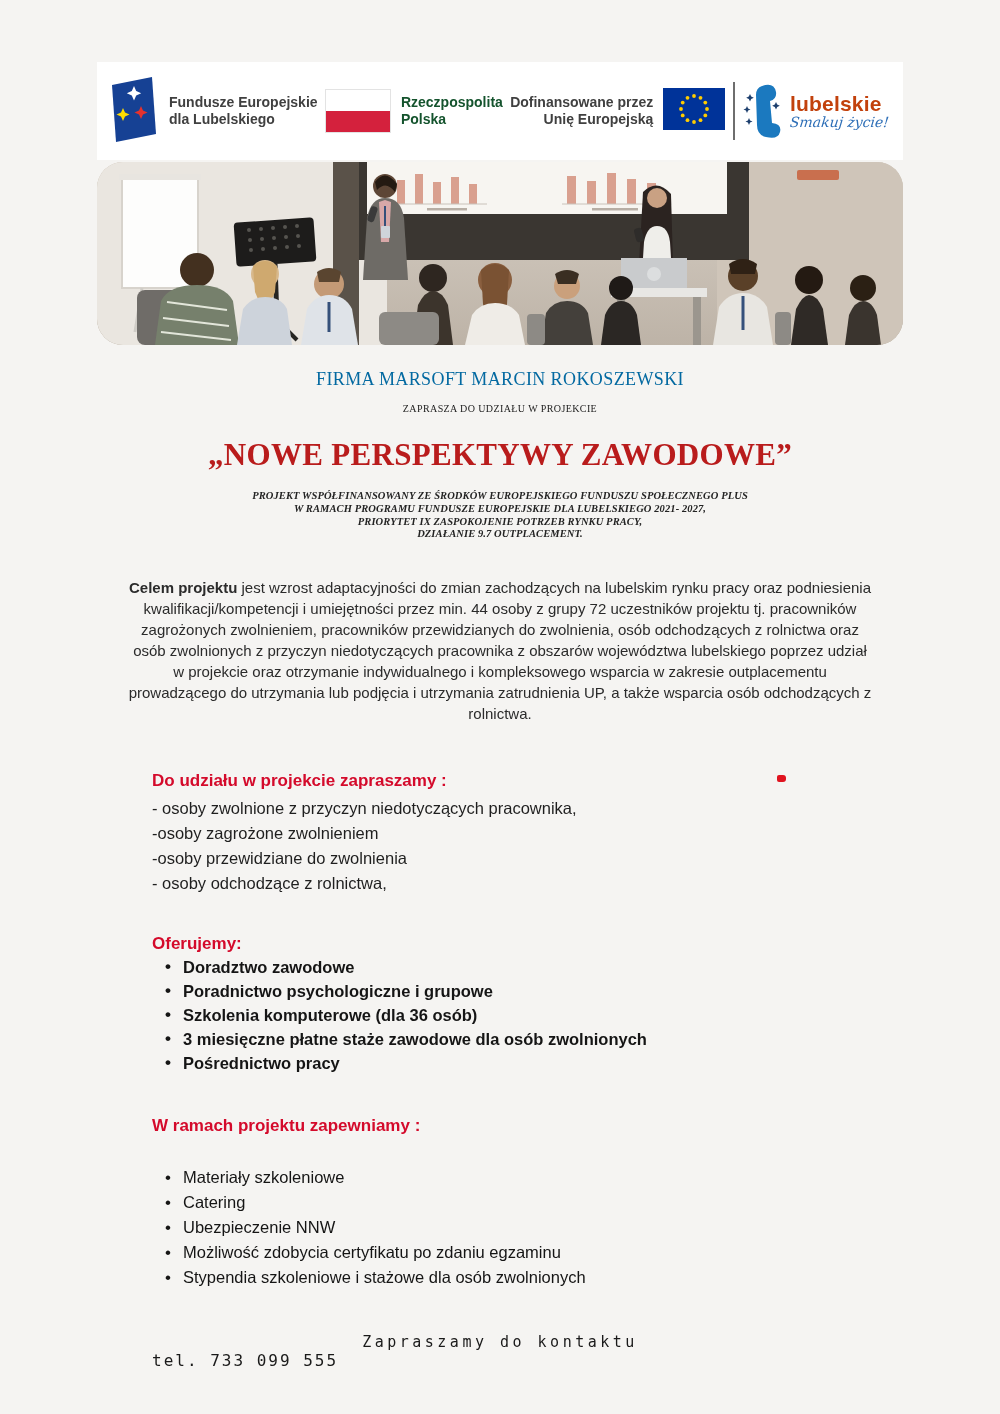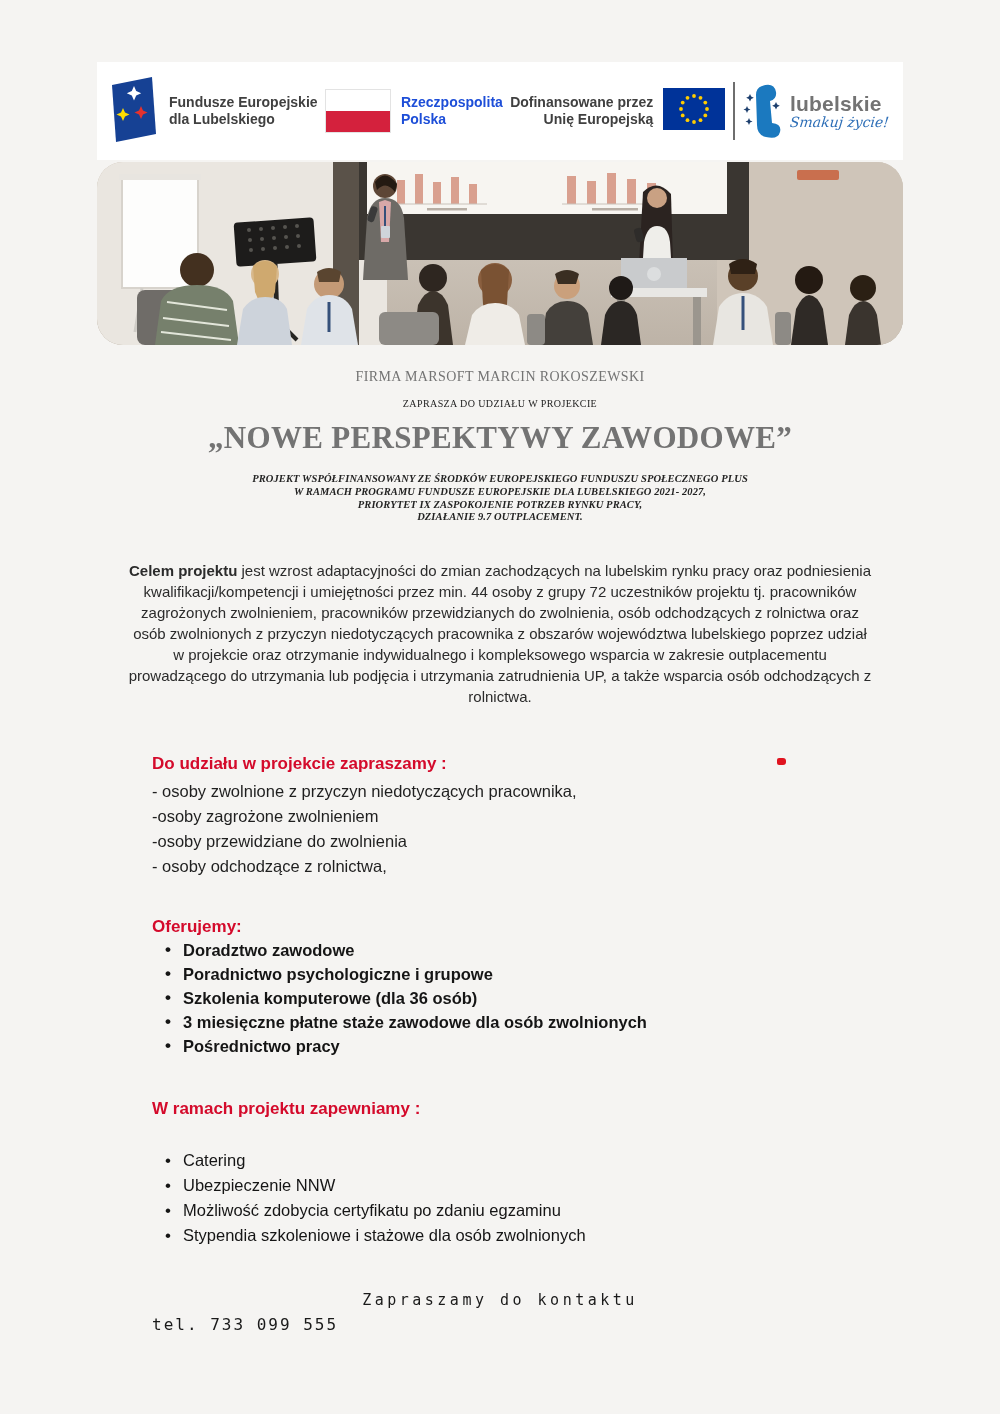--- a/index.html
+++ b/index.html
@@ -15,48 +15,48 @@
   .content-col { width:806px; margin:0 auto; }
 
   
   .logo-bar {
     margin-top:62px; height:98px; background:#ffffff;
     display:flex; align-items:center; justify-content:space-between;
     padding:0 14px 0 10px;
   }
   .logo-item { display:flex; align-items:center; gap:10px; }
   .fe-text { font-size:14px; font-weight:700; color:#404040; line-height:1.25; }
-  .pl-text { font-size:14px; font-weight:700; color:#1d4ed8; line-height:1.25; }
+  .pl-text { font-size:14px; font-weight:700; color:#14532d; line-height:1.25; }
   .eu-text { font-size:14px; font-weight:700; color:#404040; line-height:1.25; text-align:right; }
   .pl-flag { width:66px; height:44px; border:1px solid #e3e3e3; }
   .pl-flag .w { height:50%; background:#fff; }
   .pl-flag .r { height:50%; background:#D4213D; }
   .hdr-divider { width:2px; height:58px; background:#6e6e6e; }
   .lub-block { display:flex; align-items:center; gap:4px; }
   .lub-text-stack { display:flex; flex-direction:column; line-height:1; }
-  .lub-name { font-size:21px; font-weight:700; color:#737373; letter-spacing:0.2px; }
+  .lub-name { font-size:21px; font-weight:700; color:#c2410c; letter-spacing:0.2px; }
   .lub-slogan {
     font-family:"DejaVu Serif","Liberation Serif",serif;
     font-style:italic; font-size:14px; color:#2e6fb7; margin-top:1px;
     transform:skewX(-6deg);
   }
 
   
   .photo-wrap {
     width:806px; height:183px; margin:2px auto 0 auto;
     border-radius:26px; overflow:hidden; position:relative;
     background:#c8bfb4;
   }
   .photo-wrap svg { display:block; }
 
   
   .title-block { text-align:center; margin-top:24px; font-family:"Liberation Serif","DejaVu Serif",serif; }
-  .firm-line { font-size:14px; letter-spacing:0.4px; color:#737373; }
+  .firm-line { font-size:18px; letter-spacing:0.4px; color:#0369a1; }
   .invite-line { font-size:10px; letter-spacing:0.4px; color:#1c1c1c; margin-top:13px; }
-  .main-title { font-size:31px; font-weight:700; color:#737373; margin-top:11px; letter-spacing:0.3px; }
+  .main-title { font-size:31px; font-weight:700; color:#b91c1c; margin-top:23px; letter-spacing:0.3px; }
   .fineprint { margin-top:17px; font-size:10.5px; font-style:italic; font-weight:700;
     color:#232323; line-height:1.22; letter-spacing:0.1px; }
 
   
   .about {
     margin:36px auto 0 auto; width:746px; text-align:center;
     font-size:15px; line-height:21px; color:#2b2b2b;
   }
   .about b { font-weight:700; }
 
@@ -79,21 +79,21 @@
     content:"•"; position:absolute; left:13px; top:0; font-size:17px; color:#151515;
   }
   .bullet-list.bold li { font-weight:700; }
   .provide-sec { margin-top:41px; }
   .provide-sec .bullet-list { margin-top:29px; }
   .provide-sec .bullet-list li { line-height:25px; }
 
   
   .footer { margin-top:43px; font-family:"DejaVu Sans Mono","Liberation Mono",monospace; color:#1a1a1a; }
   .contact-heading { text-align:center; font-size:15px; letter-spacing:3.5px; }
-  .contact-lines { padding-left:55px; margin-top:6px; }
+  .contact-lines { padding-left:55px; }
   .phone-line { font-size:16px; letter-spacing:2px; }
 </style>
 </head>
 <body>
 
 <div class="sheet">
 
   <div class="content-col">
     <div class="logo-bar">
 
@@ -332,20 +332,21 @@
         <li>Poradnictwo psychologiczne i grupowe</li>
         <li>Szkolenia komputerowe (dla 36 osób)</li>
         <li>3 miesięczne płatne staże zawodowe dla osób zwolnionych</li>
         <li>Pośrednictwo pracy</li>
       </ul>
     </div>
 
     <div class="section provide-sec">
       <div class="sec-heading">W ramach projektu zapewniamy :</div>
       <ul class="bullet-list">
+        <li>Materiały szkoleniowe</li>
         <li>Catering</li>
         <li>Ubezpieczenie NNW</li>
         <li>Możliwość zdobycia certyfikatu po zdaniu egzaminu</li>
         <li>Stypendia szkoleniowe i stażowe dla osób zwolnionych</li>
       </ul>
     </div>
 
     <div class="footer">
       <div class="contact-heading">Zapraszamy do kontaktu</div>
       <div class="contact-lines">

